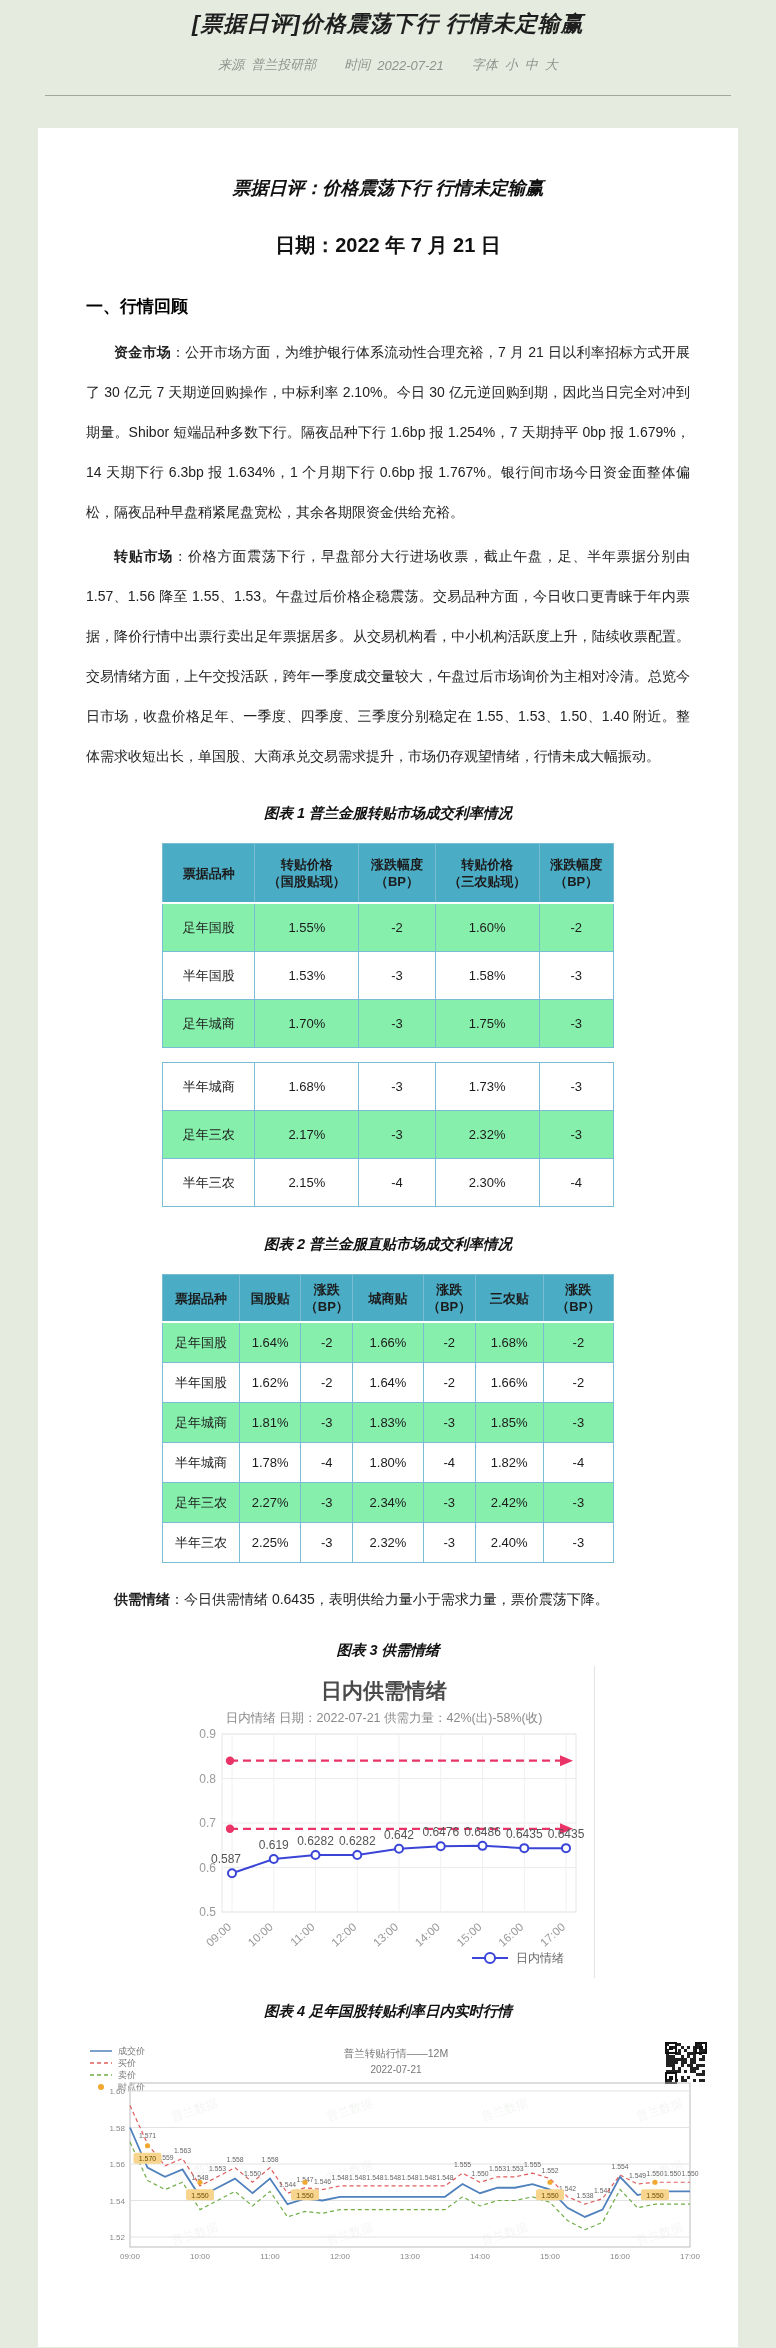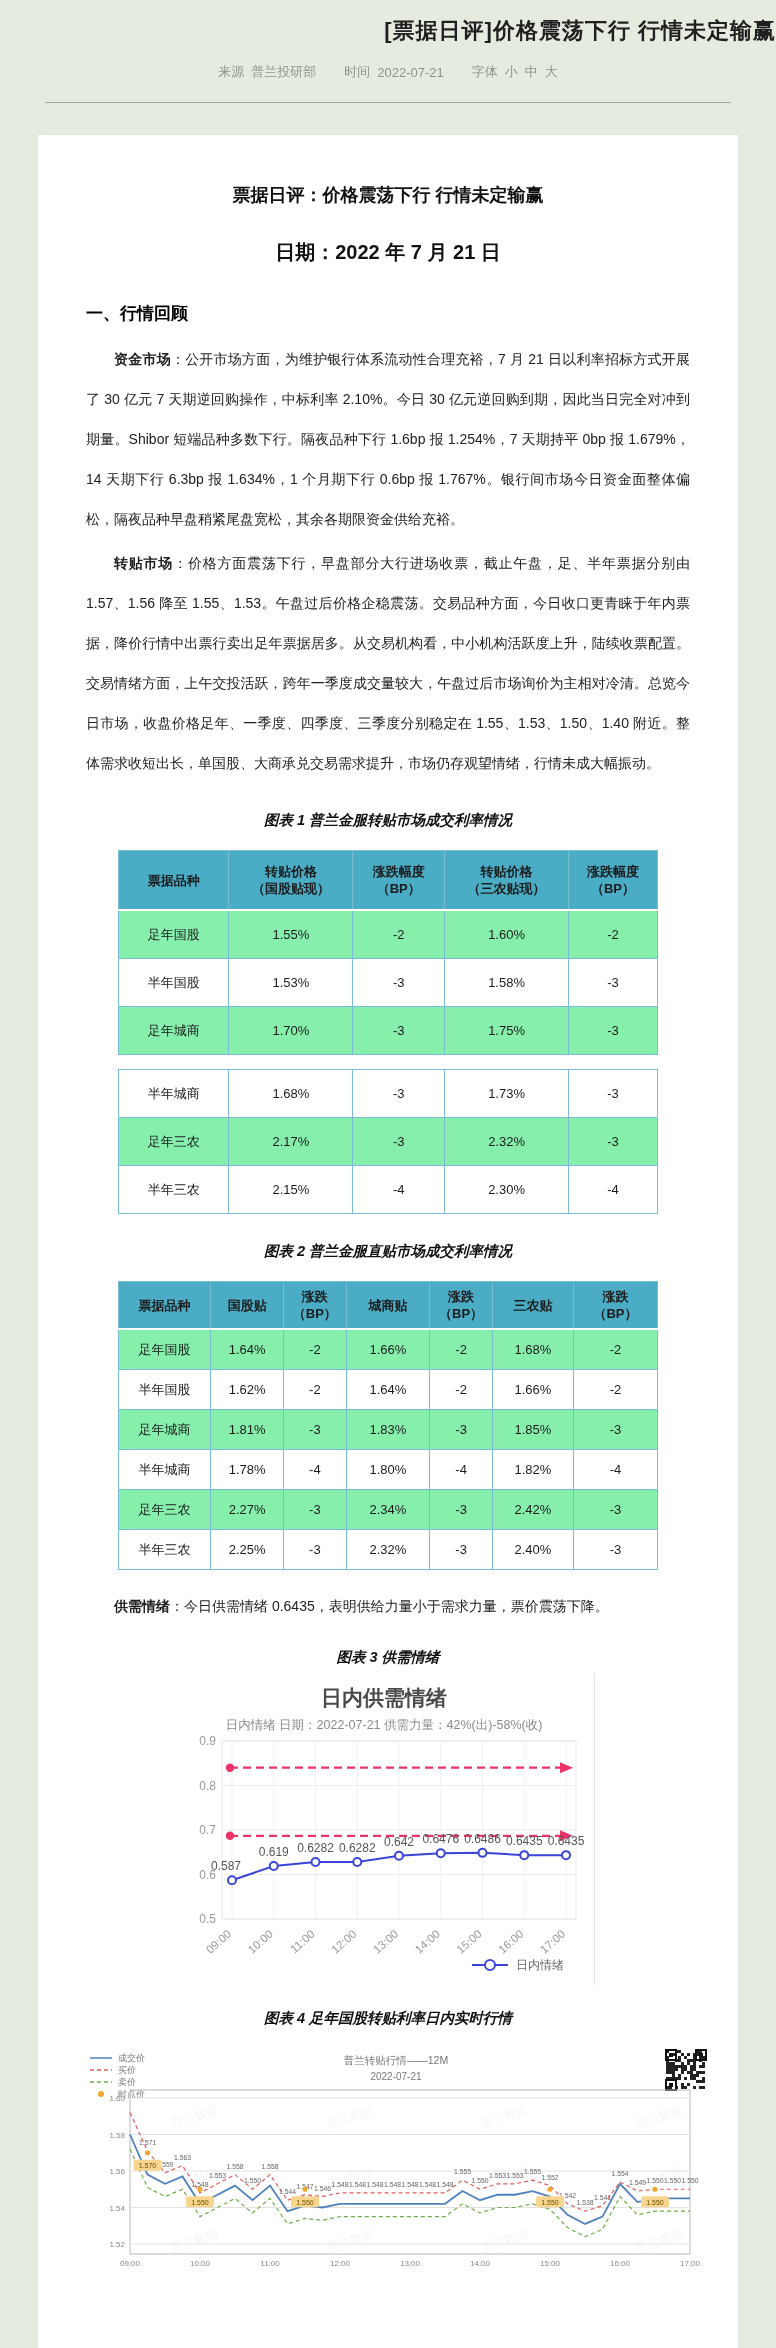--- a/index.html
+++ b/index.html
@@ -2,45 +2,45 @@
 <html><head>
 <meta charset="utf-8">
 <style>
   html,body{margin:0;padding:0;}
   body{
     width:776px;
     background:#e5ecdf;
     font-family:"Liberation Sans","DejaVu Sans",sans-serif;
     color:#1a1a1a;
   }
-  .page-header{padding-top:16px;text-align:right;}
+  .page-header{padding-top:9px;text-align:center;font-style:italic;}
   .page-header .big-title{font-size:22px;font-weight:bold;color:#1f1f1f;letter-spacing:1px;}
   .meta-row{margin-top:17px;font-size:13px;color:#8f938c;display:flex;justify-content:center;align-items:center;gap:7px;}
   .meta-row .gap{width:14px;}
   .meta-row .size-opt{cursor:pointer;}
   .header-rule{margin:21px 45px 0 45px;border-bottom:1px solid #a2a89e;height:0;}
 
   .card{
     background:#ffffff;
     width:700px;
     margin:32px auto 44px auto;
     padding:48px 40px 56px 40px;
     box-sizing:border-box;
   }
-  .article-title{font-size:18px;font-weight:bold;text-align:center;color:#111;}
+  .article-title{font-size:18px;font-weight:bold;text-align:center;color:#111;font-style:italic;}
   .article-date{font-size:20px;font-weight:bold;text-align:center;margin-top:32px;color:#111;}
   .section-heading{font-size:17px;font-weight:bold;margin:36px 0 14px 8px;color:#000;}
   p.body{
     font-size:14px;line-height:40px;text-align:justify;text-indent:2em;
     margin:0 8px 4px 8px;color:#222;
   }
   p.body .lead{font-weight:bold;}
   .figure-caption{font-size:14.5px;font-weight:bold;text-align:center;margin:28px 0 20px 0;color:#111;font-style:italic;}
 
-  .rate-table{border-collapse:collapse;margin:0 auto;width:540px;font-size:13px;table-layout:fixed;}
+  .rate-table{border-collapse:collapse;margin:0 auto;width:452px;font-size:13px;table-layout:fixed;}
   .rate-table th,.rate-table td{border:1px solid #7abcd3;text-align:center;vertical-align:middle;padding:0 2px;color:#1c1c1c;}
   .rate-table thead th{background:#4bacc6;font-weight:bold;height:58px;border-bottom:2px solid #ffffff;}
   .rate-table thead th .h2line{display:block;line-height:17px;}
   .rate-table tbody td{height:47px;background:#ffffff;}
   .rate-table tbody tr.blue td{background:#86efac;}
   .rate-table.compact thead th{height:46px;}
   .rate-table.compact tbody td{height:39px;}
   .tbl-gap{height:14px;}
 
   .chart3-wrap{width:420px;margin:4px 8px 0 96px;border-right:1px solid #e3e3e3;}

